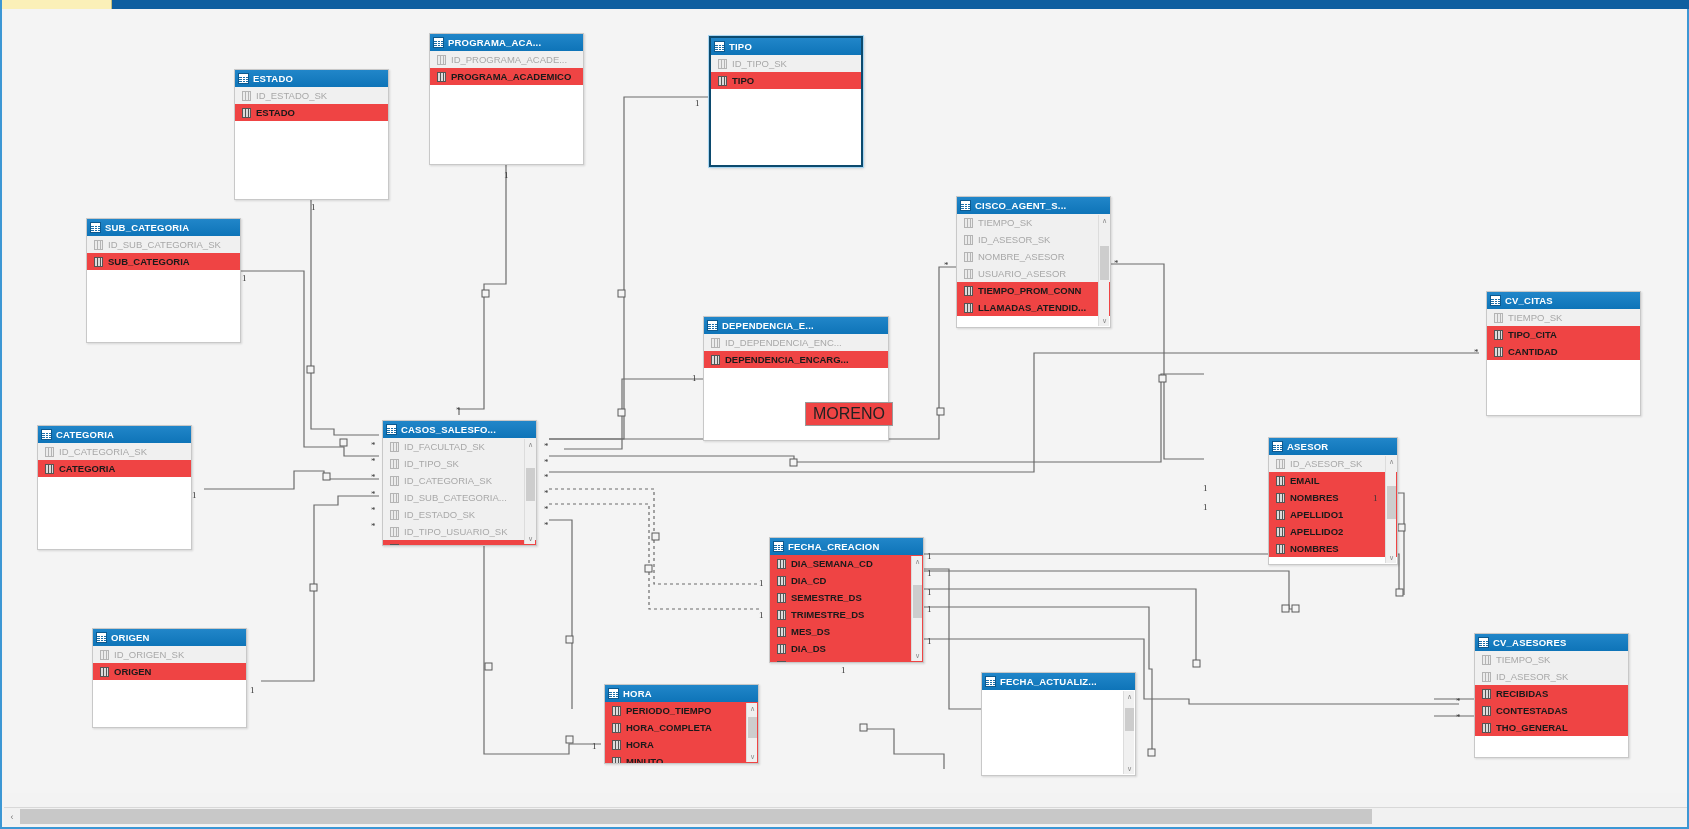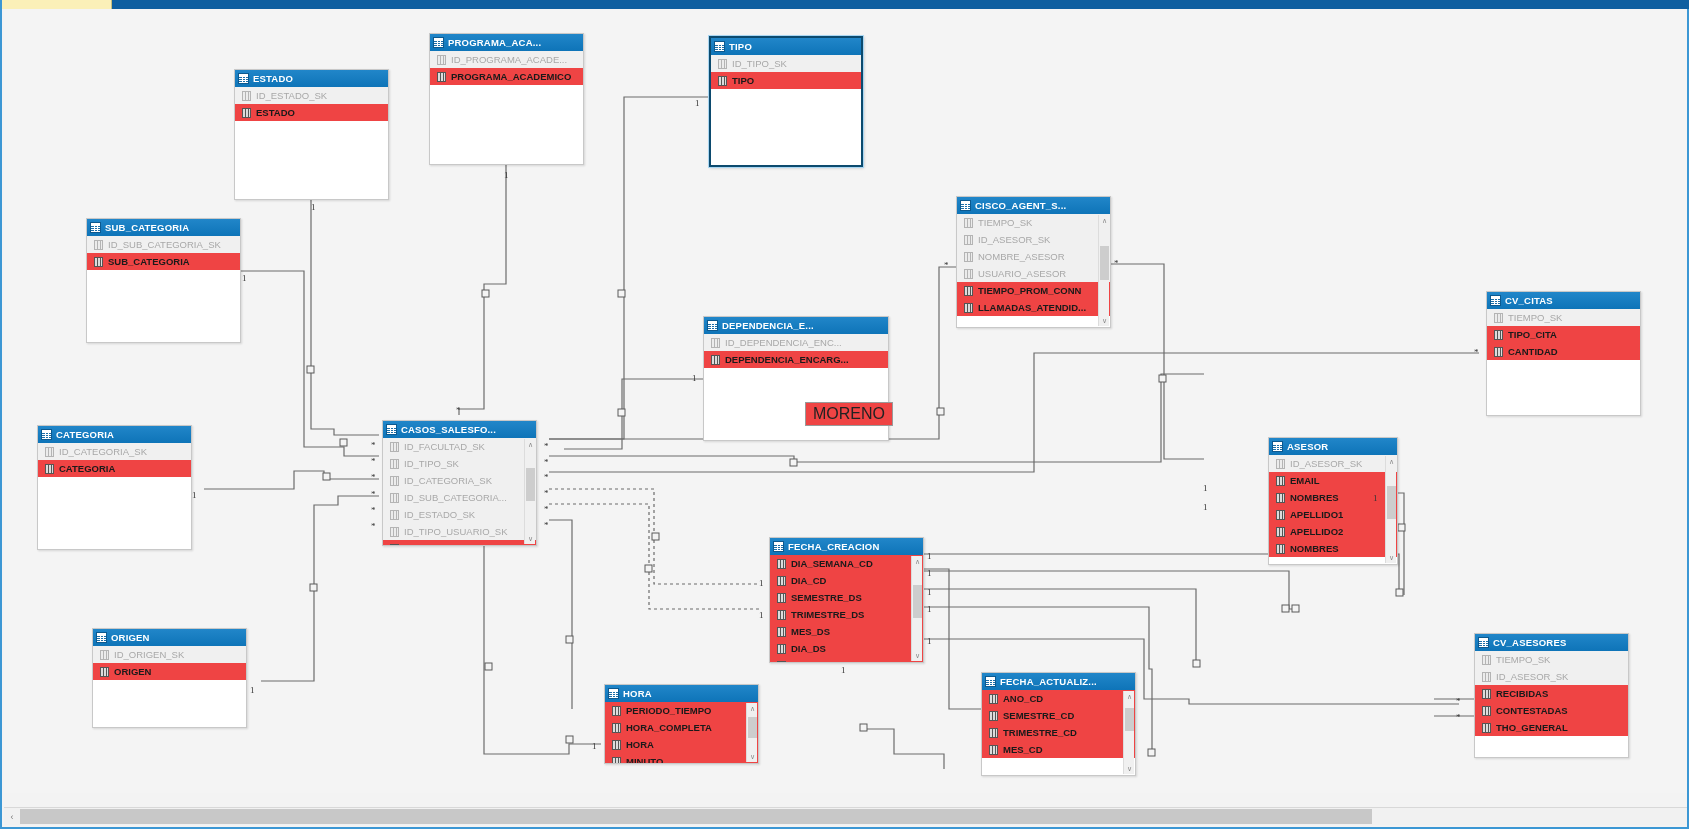--- a/index.html
+++ b/index.html
@@ -604,38 +604,20 @@
           <div class="vscroll">
             <div class="arrow up">∧</div>
             <div class="thumb" style="top: 14px; height: 21px;"></div>
             <div class="arrow dn">∨</div>
           </div>
         </div>
         <div class="entity" style="left: 977px; top: 663px; width: 155px; height: 104px;">
           <div class="hdr">
             <span class="tbl-icon"></span>
             <span>FECHA_ACTUALIZ...</span>
-          </div>
-          <div class="rows">
-            <div class="row attr">
-              <span class="col-icon"></span>
-              <span>ANO_CD</span>
-            </div>
-            <div class="row attr">
-              <span class="col-icon"></span>
-              <span>SEMESTRE_CD</span>
-            </div>
-            <div class="row attr">
-              <span class="col-icon"></span>
-              <span>TRIMESTRE_CD</span>
-            </div>
-            <div class="row attr">
-              <span class="col-icon"></span>
-              <span>MES_CD</span>
-            </div>
           </div>
           <div class="vscroll">
             <div class="arrow up">∧</div>
             <div class="thumb" style="top: 17px; height: 23px;"></div>
             <div class="arrow dn">∨</div>
           </div>
         </div>
         <div class="card" style="left: 691px; top: 89px;">1</div>
         <div class="card" style="left: 500px; top: 161px;">1</div>
         <div class="card" style="left: 307px; top: 193px;">1</div>

